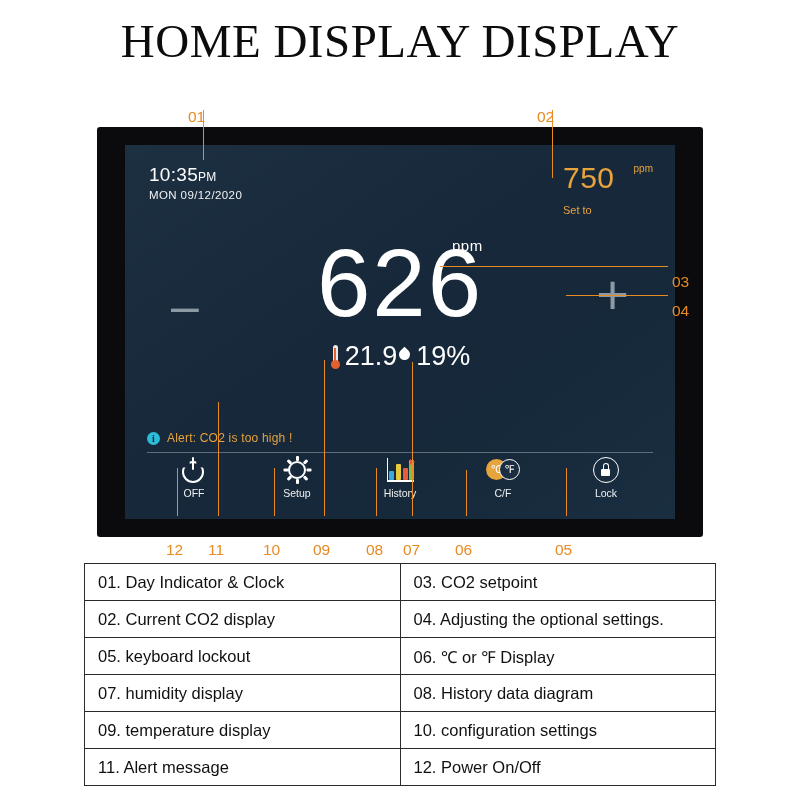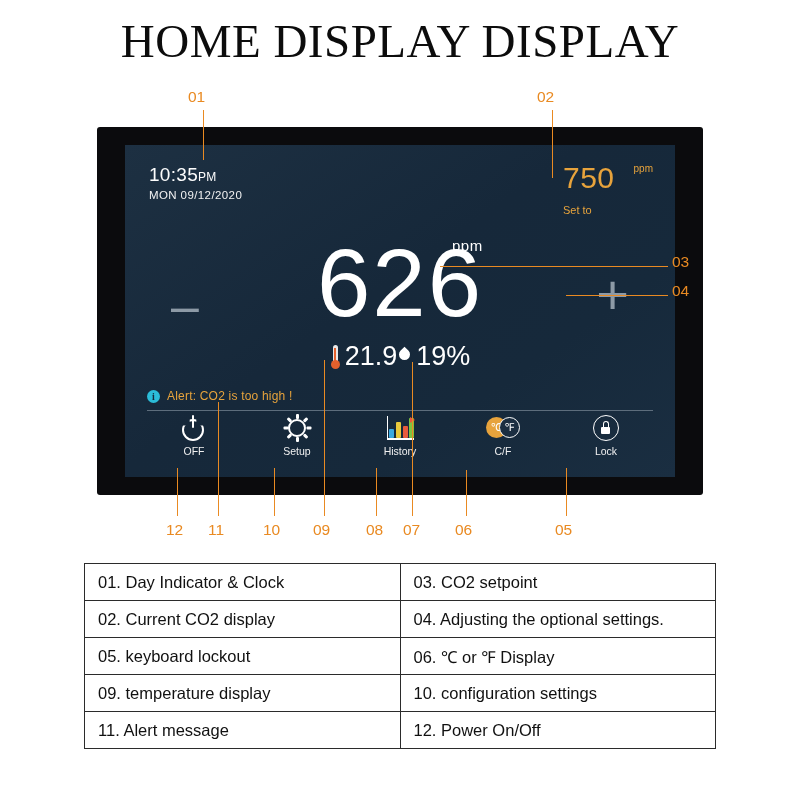--- a/index.html
+++ b/index.html
@@ -28,21 +28,21 @@
     color: #0c0c0c;
     font-weight: 400;
   }
 
   
   .device-wrap {
     position: absolute;
     left: 97px;
     top: 127px;
     width: 606px;
-    height: 368px;
+    height: 410px;
   }
   .device-bezel {
     position: absolute;
     inset: 0;
     background: #0b0b0d;
     border-radius: 3px;
   }
   .device-screen {
     position: absolute;
     left: 28px;
@@ -390,20 +390,21 @@
     border-radius: 4px 4px 0 0;
     box-sizing: border-box;
   }
 
   
   .callout {
     position: absolute;
     color: #e98a22;
     font-size: 15.5px;
     font-family: "Liberation Sans", sans-serif;
+    margin-top: 20px;
   }
   .leader {
     position: absolute;
     background: #e98a22;
   }
   .leader.v { width: 1.4px; }
   .leader.h { height: 1.4px; }
 
   
   .legend {
@@ -580,20 +581,24 @@
     </tr>
     <tr>
       <td>02. Current CO2 display</td>
       <td>04. Adjusting the optional settings.</td>
     </tr>
     <tr>
       <td>05. keyboard lockout</td>
       <td>06. ℃ or ℉ Display</td>
     </tr>
     <tr>
+      <td>07. humidity display</td>
+      <td>08. History data diagram</td>
+    </tr>
+    <tr>
       <td>09. temperature display</td>
       <td>10. configuration settings</td>
     </tr>
     <tr>
       <td>11. Alert message</td>
       <td>12. Power On/Off</td>
     </tr>
   </tbody>
 </table>
 

